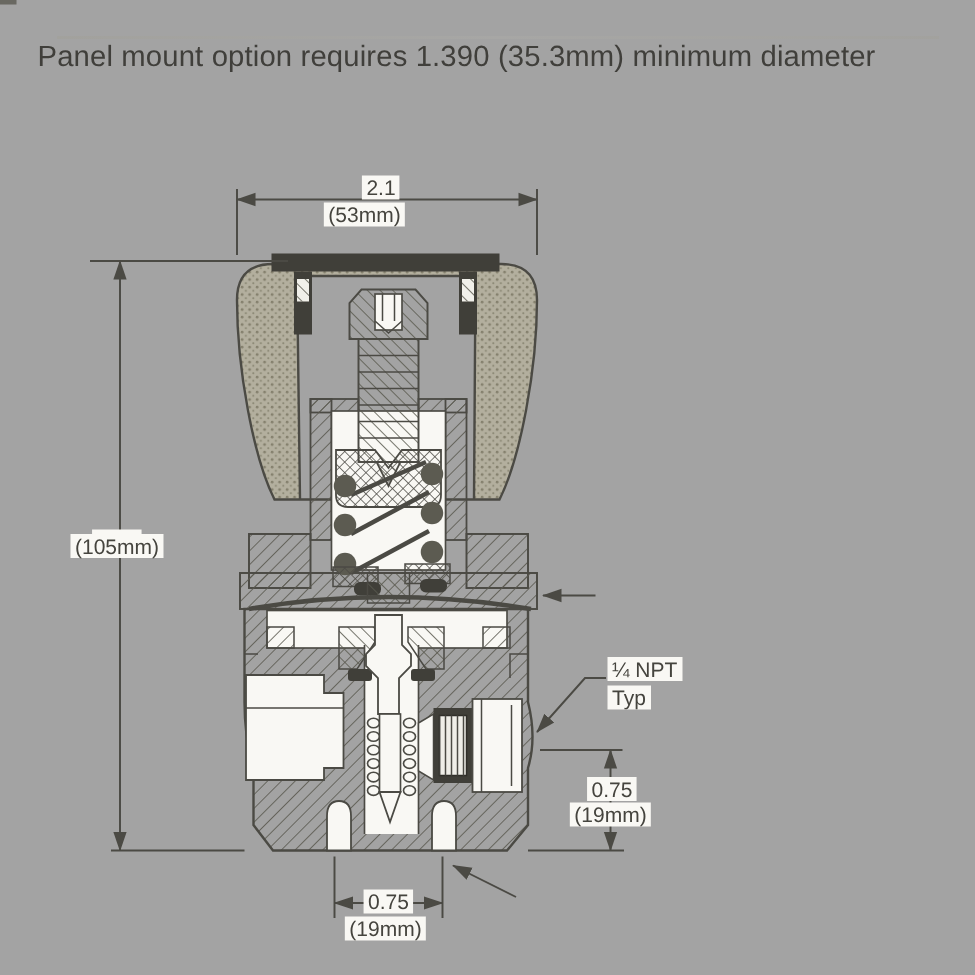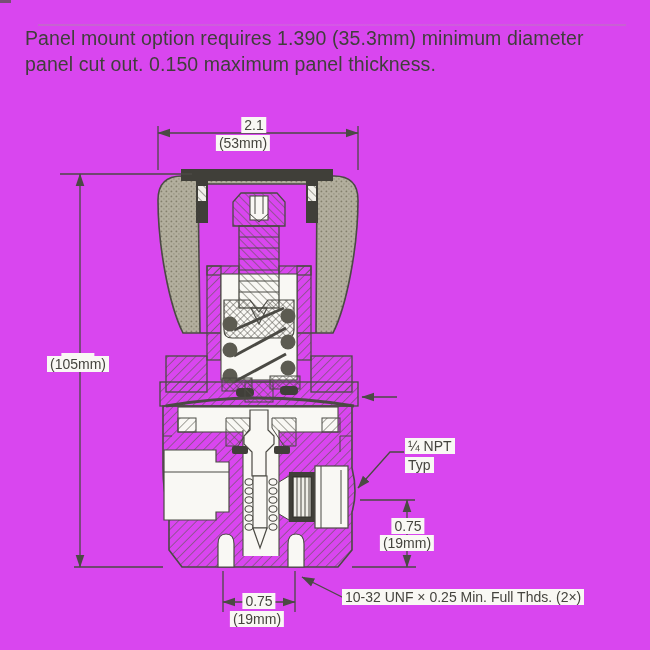--- a/index.html
+++ b/index.html
@@ -1,18 +1,18 @@
 <!DOCTYPE html>
 <html><head>
 <meta charset="utf-8">
 <style>
   html,body{margin:0;padding:0;}
   .stage{
     position:relative;width:650px;height:650px;overflow:hidden;
-    background:#d946ef;
+    background:#a3a3a3;
     font-family:"Liberation Sans","DejaVu Sans",sans-serif;
     color:#3b3a36;
   }
   .stage svg{position:absolute;left:0;top:0;}
   .note{
     position:absolute;left:25px;font-size:19.5px;letter-spacing:.1px;
     color:#403f3b;white-space:nowrap;
   }
   .dimlabel{
     position:absolute;font-size:14px;color:#45443e;line-height:16px;
@@ -29,21 +29,20 @@
 </style>
 </head>
 <body>
 
 <div class="stage">
 
   <div class="artifact-line"></div>
   <div class="artifact-corner"></div>
 
   <div class="note" style="top:27px">Panel mount option requires 1.390 (35.3mm) minimum diameter</div>
-  <div class="note" style="top:53px">panel cut out. 0.150 maximum panel thickness.</div>
 
   <svg width="650" height="650" viewBox="0 0 650 650">
     <defs>
       <pattern id="hA" patternUnits="userSpaceOnUse" width="6.5" height="6.5" patternTransform="rotate(45)">
         <line x1="0" y1="0" x2="0" y2="6.5" stroke="#5a594f" stroke-width="1.1"></line>
       </pattern>
       <pattern id="hB" patternUnits="userSpaceOnUse" width="6" height="6" patternTransform="rotate(-45)">
         <line x1="0" y1="0" x2="0" y2="6" stroke="#5a594f" stroke-width="1.1"></line>
       </pattern>
       <pattern id="cross" patternUnits="userSpaceOnUse" width="5" height="5" patternTransform="rotate(45)">
@@ -222,15 +221,14 @@
 
   <div class="dimlabel" style="left:405px;top:438px">¼ NPT</div>
   <div class="dimlabel" style="left:405px;top:457px">Typ</div>
 
   <div class="dimlabel center" style="left:408px;top:518px">0.75</div>
   <div class="dimlabel center" style="left:407px;top:535px">(19mm)</div>
 
   <div class="dimlabel center" style="left:259px;top:593px">0.75</div>
   <div class="dimlabel center" style="left:257px;top:611px">(19mm)</div>
 
-  <div class="dimlabel" style="left:342px;top:589px">10-32 UNF × 0.25 Min. Full Thds. (2×)</div>
 
 </div>
 
 </body></html>

